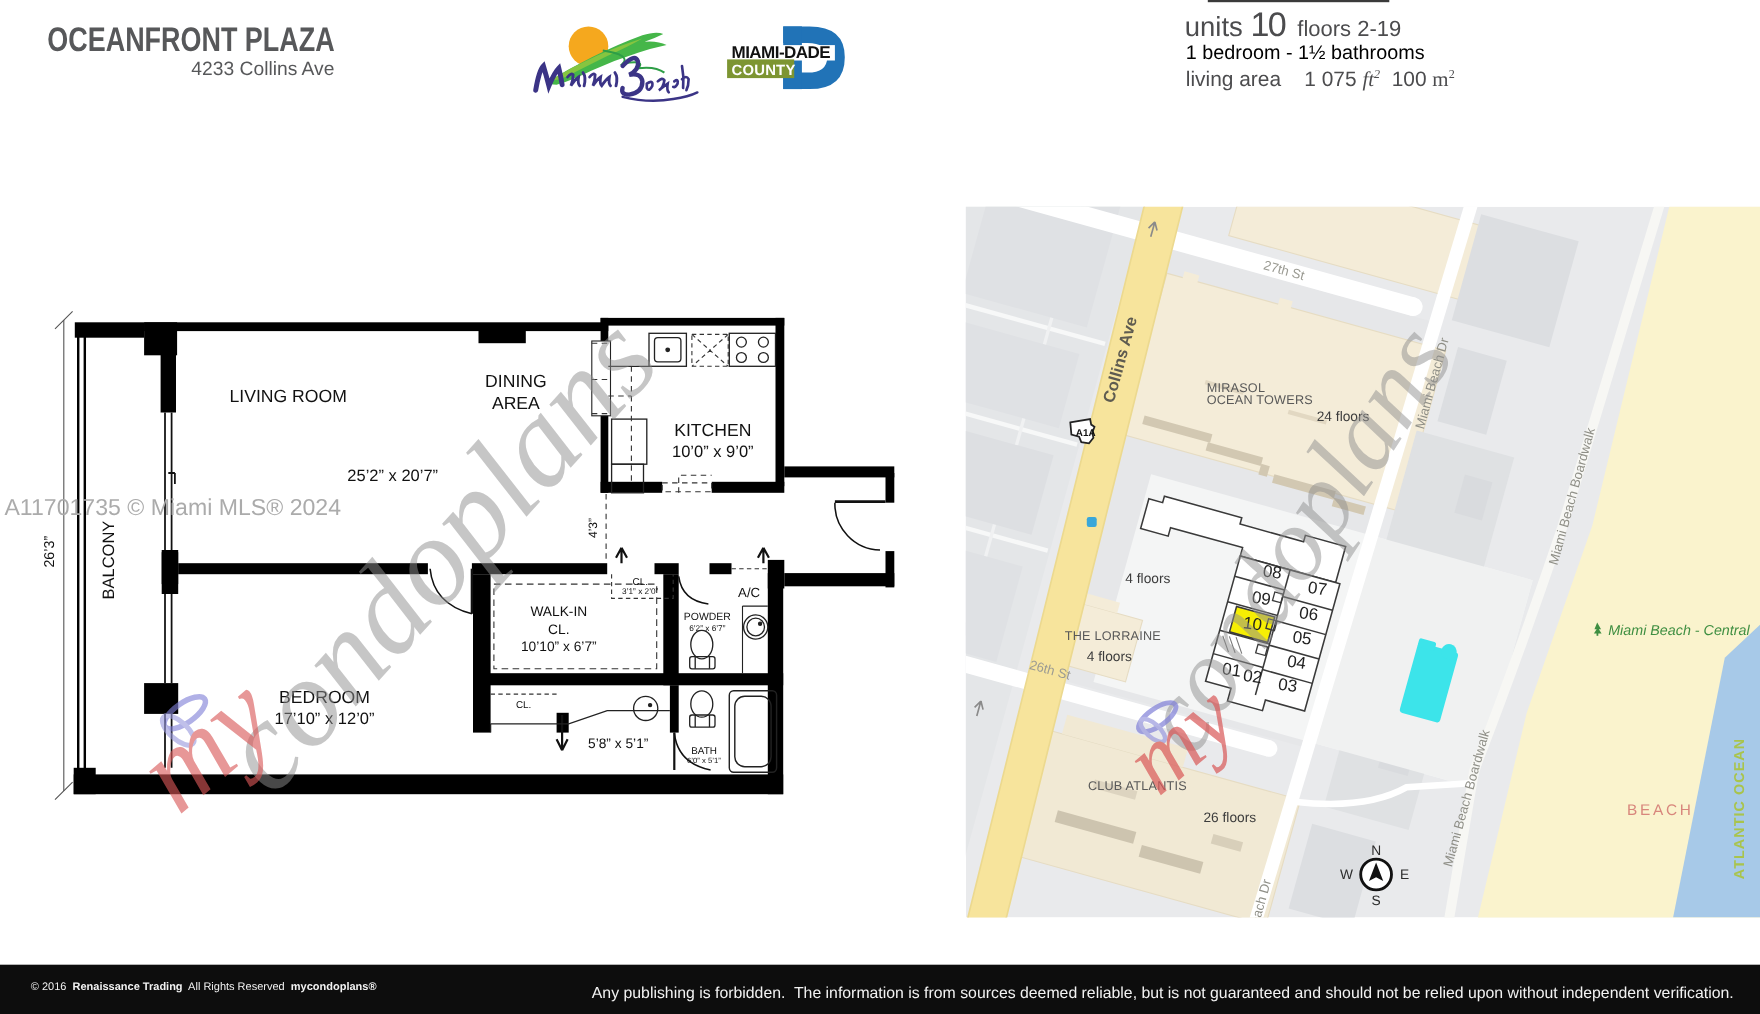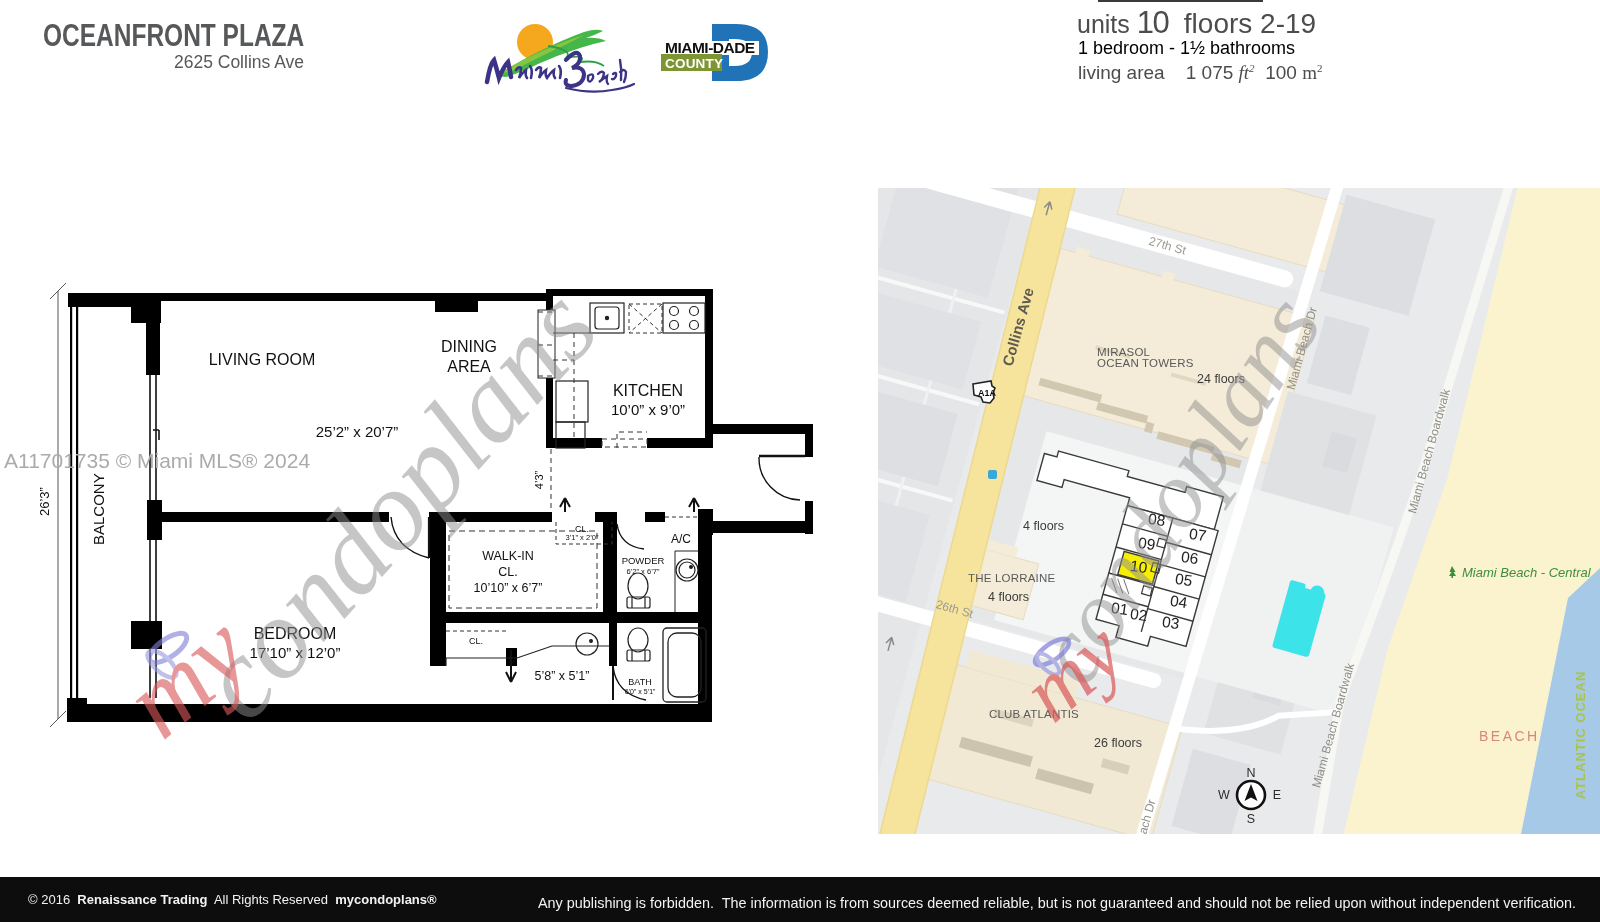--- a/index.html
+++ b/index.html
@@ -5,23 +5,23 @@
   html,body{margin:0;padding:0;}
   body{width:1600px;height:922px;position:relative;background:#fff;overflow:hidden;
        font-family:"Liberation Sans", sans-serif;}
   .abs{position:absolute;}
 </style>
 </head>
 <body>
 
 <div class="abs" style="left:43px;top:18px;font-size:31px;font-weight:bold;color:#57585a;transform:scaleX(0.79);transform-origin:left;white-space:nowrap;">OCEANFRONT PLAZA</div>
 
-<div class="abs" style="left:0px;top:52px;width:304px;text-align:right;font-size:17.5px;color:#57585a;">2625 Collins Ave</div>
-
-<div class="abs" style="left:1077px;top:5px;font-size:25px;color:#4c4c4e;">units <span style="font-size:31px;letter-spacing:-1.5px;">10</span><span style="font-size:28px;">&nbsp; floors 2-19</span></div>
+<div class="abs" style="left:0px;top:52px;width:304px;text-align:right;font-size:17.5px;color:#57585a;">4233 Collins Ave</div>
+
+<div class="abs" style="left:1077px;top:5px;font-size:25px;color:#4c4c4e;">units <span style="font-size:31px;letter-spacing:-1.5px;">10</span><span style="font-size:20px;">&nbsp; floors 2-19</span></div>
 
 <div class="abs" style="left:1078px;top:38px;font-size:18px;color:#000000;">1 bedroom - 1½ bathrooms</div>
 
 <div class="abs" style="left:1078px;top:62px;font-size:19px;color:#4c4c4e;">living area&nbsp;&nbsp;&nbsp; 1 075 <span style="font-family:'Liberation Serif',serif;font-style:italic;margin-top:17px;">ft<sup style="font-size:11px;">2</sup></span>&nbsp; 100 <span style="font-family:'Liberation Serif',serif;">m<sup style="font-size:11px;">2</sup></span></div>
 
 <div class="abs" style="left:1098px;top:0px;width:165px;height:2px;background:#3a3a3a;"></div>
 
 <svg class="abs" style="left:0;top:0" width="1600" height="922" viewBox="0 0 1600 922">
 
 <g clip-path="url(#mapclip)">
@@ -475,15 +475,15 @@
 <rect x="663" y="41" width="96" height="14" fill="#ffffff"></rect>
 <text x="665" y="53" font-size="15.5" font-weight="bold" fill="#111" font-family="Liberation Sans, sans-serif" letter-spacing="-0.5">MIAMI-DADE</text>
 
 <rect x="661" y="54" width="61" height="17" fill="#7d9532"></rect>
 <text x="665" y="68" font-size="13.5" font-weight="bold" fill="#ffffff" font-family="Liberation Sans, sans-serif" letter-spacing="0.2">COUNTY</text>
 </g>
 </svg>
 
 <div class="abs" style="left:0;top:877px;width:1600px;height:45px;background:#0d0d0d;"></div>
 
-<div class="abs" style="left:28px;top:892px;color:#f2f2f2;font-size:13px;">© 2016&nbsp; <b>Renaissance Trading</b>&nbsp; All Rights Reserved&nbsp; <b>mycondoplans®</b></div>
+<div class="abs" style="left:28px;top:892px;color:#f2f2f2;font-size:10px;">© 2016&nbsp; <b>Renaissance Trading</b>&nbsp; All Rights Reserved&nbsp; <b>mycondoplans®</b></div>
 
 <div class="abs" style="left:538px;top:895px;color:#f2f2f2;font-size:14.4px;white-space:nowrap;">Any publishing is forbidden.&nbsp; The information is from sources deemed reliable, but is not guaranteed and should not be relied upon without independent verification.</div>
 
 </body></html>

